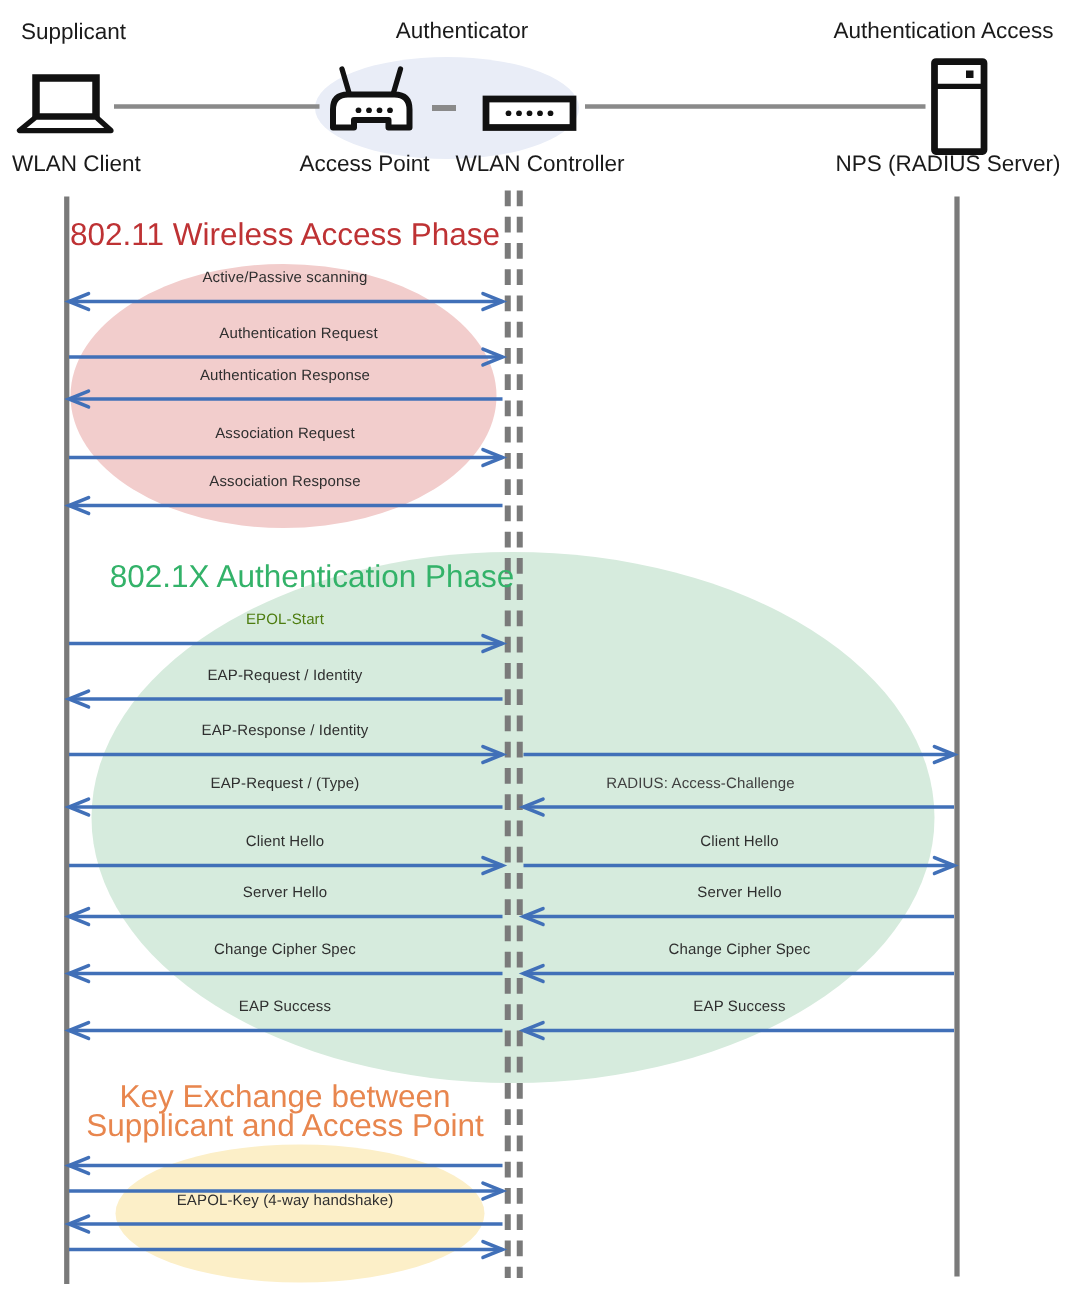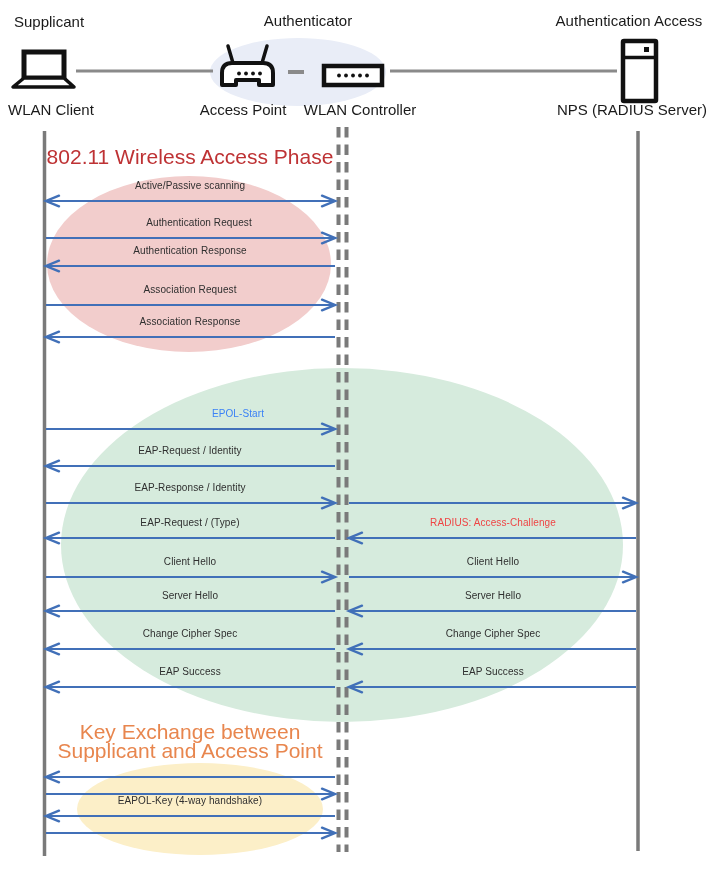--- a/index.html
+++ b/index.html
@@ -133,32 +133,33 @@
   <div class="abs-label role-label" style="left:14px;top:13px;">Supplicant</div>
   <div class="abs-label role-label centered" style="left:308px;top:12px;">Authenticator</div>
   <div class="abs-label role-label centered" style="left:629px;top:12px;">Authentication Access</div>
 
   <div class="abs-label device-label" style="left:8px;top:101px;">WLAN Client</div>
   <div class="abs-label device-label centered" style="left:243px;top:101px;">Access Point</div>
   <div class="abs-label device-label centered" style="left:360px;top:101px;">WLAN Controller</div>
   <div class="abs-label device-label centered" style="left:632px;top:101px;">NPS (RADIUS Server)</div>
 
 <div class="phase-title" style="left: 190px; top: 147px; color: rgb(190, 50, 52);">802.11 Wireless Access Phase</div>
+    <div class="phase-title" style="left: 208px; top: 375px; color: rgb(51, 178, 105);">802.1X Authentication Phase</div>
     <div class="phase-title" style="left: 190px; top: 722px; color: rgb(232, 134, 78);">Key Exchange between
 Supplicant and Access Point</div>
     <div class="message-label" style="left: 190px; top: 180px; color: rgb(47, 47, 47);">Active/Passive scanning</div>
     <div class="message-label" style="left: 199px; top: 217px; color: rgb(47, 47, 47);">Authentication Request</div>
     <div class="message-label" style="left: 190px; top: 245px; color: rgb(47, 47, 47);">Authentication Response</div>
     <div class="message-label" style="left: 190px; top: 284px; color: rgb(47, 47, 47);">Association Request</div>
     <div class="message-label" style="left: 190px; top: 316px; color: rgb(47, 47, 47);">Association Response</div>
-    <div class="message-label" style="left: 190px; top: 408px; color: #3b82f6; margin-left: 48px;">EPOL-Start</div>
+    <div class="message-label" style="left: 190px; top: 408px; color: #4d7c0f;">EPOL-Start</div>
     <div class="message-label" style="left: 190px; top: 445px; color: rgb(47, 47, 47);">EAP-Request / Identity</div>
     <div class="message-label" style="left: 190px; top: 482px; color: rgb(47, 47, 47);">EAP-Response / Identity</div>
     <div class="message-label" style="left: 190px; top: 517px; color: rgb(47, 47, 47);">EAP-Request / (Type)</div>
-    <div class="message-label" style="left: 493px; top: 517px; color: #ef4444;">RADIUS: Access-Challenge</div>
+    <div class="message-label" style="left: 467px; top: 517px; color: #404040;">RADIUS: Access-Challenge</div>
     <div class="message-label" style="left: 190px; top: 556px; color: rgb(47, 47, 47);">Client Hello</div>
     <div class="message-label" style="left: 493px; top: 556px; color: rgb(47, 47, 47);">Client Hello</div>
     <div class="message-label" style="left: 190px; top: 590px; color: rgb(47, 47, 47);">Server Hello</div>
     <div class="message-label" style="left: 493px; top: 590px; color: rgb(47, 47, 47);">Server Hello</div>
     <div class="message-label" style="left: 190px; top: 628px; color: rgb(47, 47, 47);">Change Cipher Spec</div>
     <div class="message-label" style="left: 493px; top: 628px; color: rgb(47, 47, 47);">Change Cipher Spec</div>
     <div class="message-label" style="left: 190px; top: 666px; color: rgb(47, 47, 47);">EAP Success</div>
     <div class="message-label" style="left: 493px; top: 666px; color: rgb(47, 47, 47);">EAP Success</div>
     <div class="message-label" style="left: 190px; top: 795px; color: rgb(47, 47, 47);">EAPOL-Key (4-way handshake)</div>
   </div>

